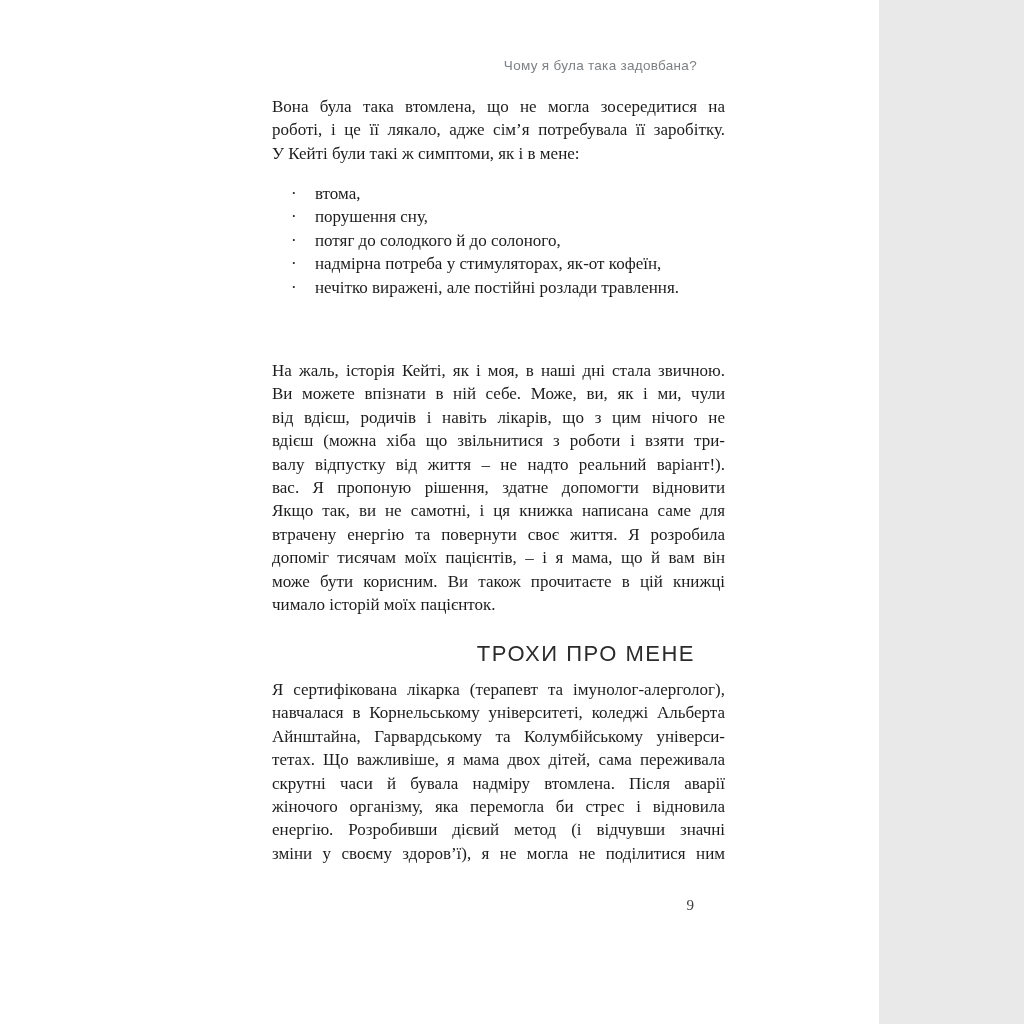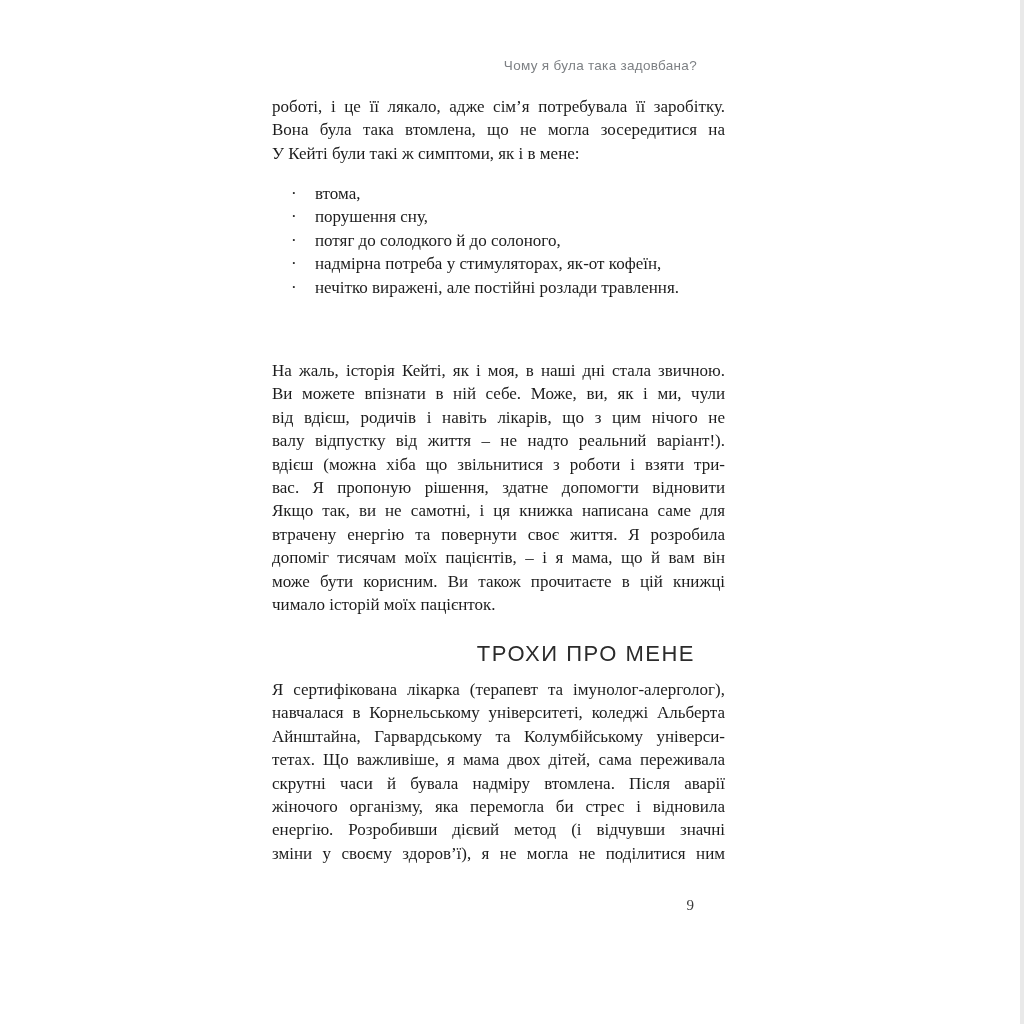--- a/index.html
+++ b/index.html
@@ -6,21 +6,21 @@
     --background:#ffffff;
     --body-text:#1c1c1c;
     --header-text:#7d8084;
     --heading-text:#2b2b2b;
     --pageno-text:#3a3a3a;
   }
   *{margin:0;padding:0;box-sizing:border-box;}
   html,body{background:#e9e9e9;}
   .page{
     position:relative;
-    width:1020px;height:1024px;
+    width:879px;height:1024px;
     background:var(--background);
     overflow:hidden;
     font-family:"Liberation Serif", serif;
     color:var(--body-text);
   }
   .col{position:absolute;left:272px;width:453px;}
   .running-header{
     top:57px;
     font-family:"Liberation Sans", sans-serif;
     font-size:13.5px;line-height:17px;
@@ -61,22 +61,22 @@
   }
 </style>
 </head>
 <body>
 
 <div class="page">
 
   <div class="col running-header">Чому я була така задовбана?</div>
 
   <div class="col para para1">
+    <div class="jl">Вона була така втомлена, що не могла зосередитися на</div>
     <div class="jl">роботі, і це її лякало, адже сім’я потребувала її заробітку.</div>
-    <div class="jl">Вона була така втомлена, що не могла зосередитися на</div>
     <div class="ll">У Кейті були такі ж симптоми, як і в мене:</div>
   </div>
 
   <ul class="col bullet-list">
     <li>
       <span class="bullet-dot">·</span>
       <span>втома,</span>
     </li>
     <li>
       <span class="bullet-dot">·</span>
@@ -93,22 +93,22 @@
     <li>
       <span class="bullet-dot">·</span>
       <span>нечітко виражені, але постійні розлади травлення.</span>
     </li>
   </ul>
 
   <div class="col para para2">
     <div class="jl">На жаль, історія Кейті, як і моя, в наші дні стала звичною.</div>
     <div class="jl">Ви можете впізнати в ній себе. Може, ви, як і ми, чули</div>
     <div class="jl">від вдієш, родичів і навіть лікарів, що з цим нічого не</div>
+    <div class="jl">вдієш (можна хіба що звільнитися з роботи і взяти три-</div>
     <div class="jl">валу відпустку від життя – не надто реальний варіант!).</div>
-    <div class="jl">вдієш (можна хіба що звільнитися з роботи і взяти три-</div>
     <div class="jl">вас. Я пропоную рішення, здатне допомогти відновити</div>
     <div class="jl">Якщо так, ви не самотні, і ця книжка написана саме для</div>
     <div class="jl">втрачену енергію та повернути своє життя. Я розробила</div>
     <div class="jl">допоміг тисячам моїх пацієнтів, – і я мама, що й вам він</div>
     <div class="jl">може бути корисним. Ви також прочитаєте в цій книжці</div>
     <div class="ll">чимало історій моїх пацієнток.</div>
   </div>
 
   <div class="col section-heading">ТРОХИ ПРО МЕНЕ</div>
 

